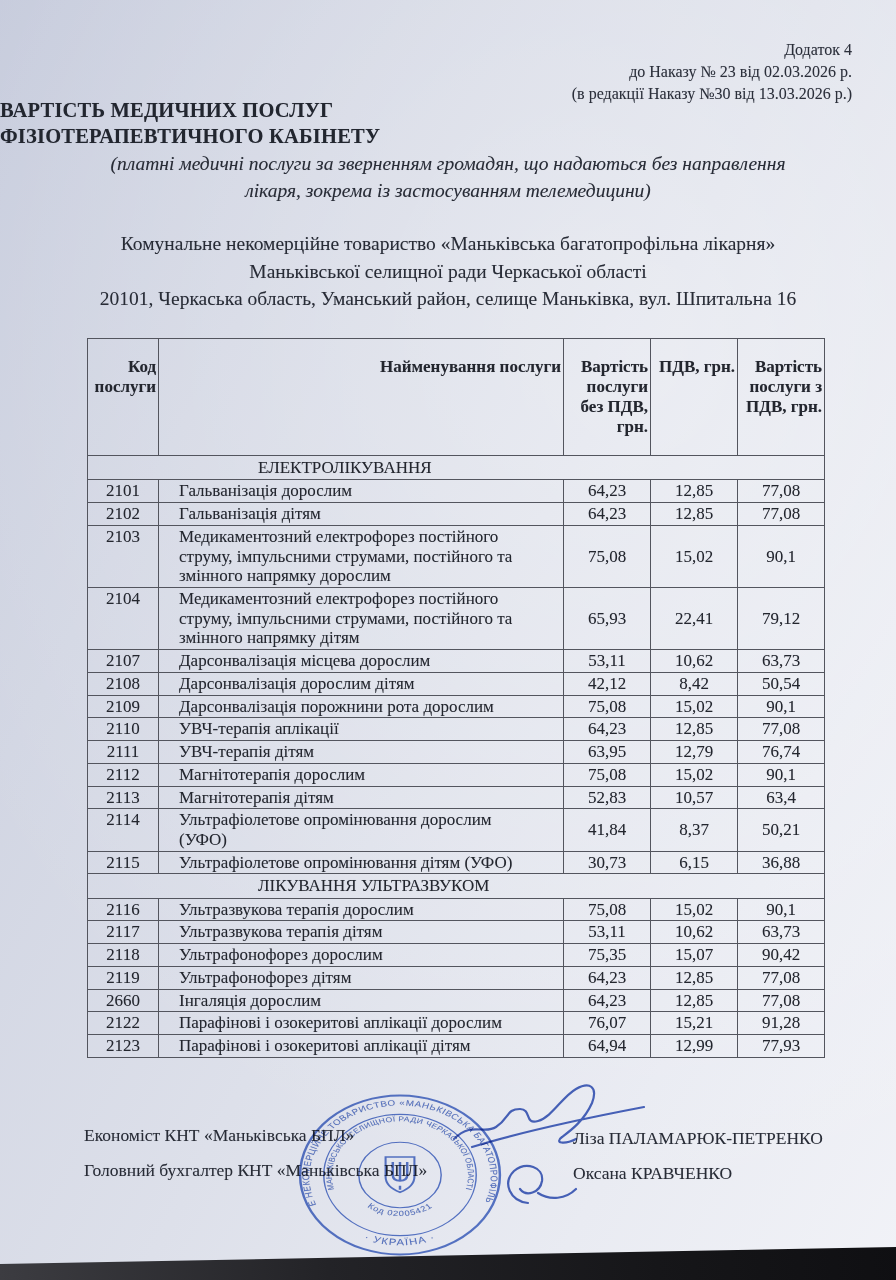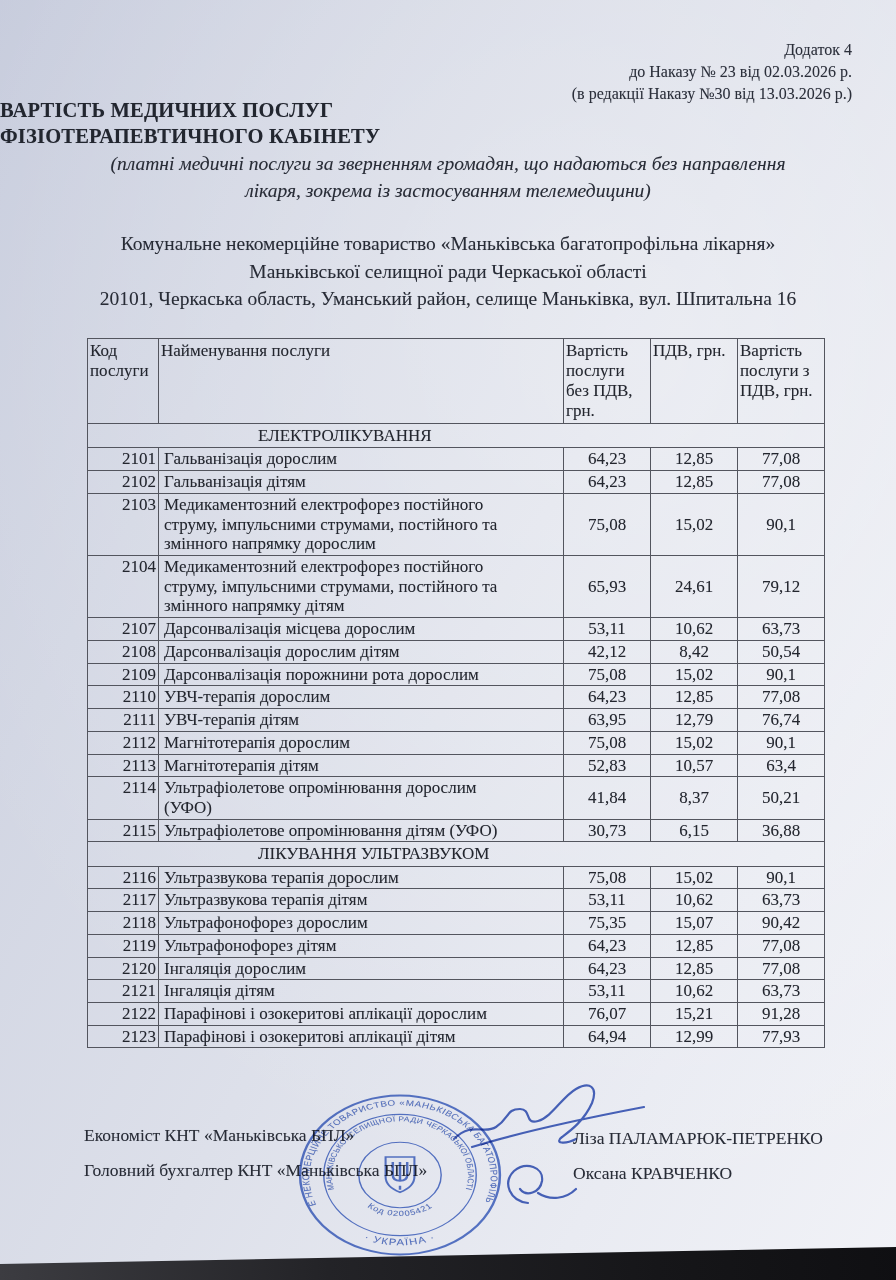--- a/index.html
+++ b/index.html
@@ -19,24 +19,24 @@
   .annex{position:absolute;top:39px;right:44px;text-align:right;font-size:16px;line-height:22px;color:#2b2f3a;}
   .title{position:absolute;top:97px;left:0;width:896px;text-align:left;
          font-size:20.5px;line-height:26px;font-weight:700;color:#22262f;letter-spacing:.2px;}
   .subtitle{position:absolute;top:151px;left:48px;width:800px;text-align:center;
          font-size:19.5px;line-height:26.5px;white-space:pre-line;color:#282c36;font-style:italic;}
   .org{position:absolute;top:230px;left:0;width:896px;text-align:center;
          font-size:19.5px;line-height:27.5px;color:#282c36;}
   .price-table{position:absolute;left:87px;top:338px;width:737px;border-collapse:collapse;
          table-layout:fixed;font-size:17px;color:#23262e;}
   .price-table th,.price-table td{border:1px solid #53555e;}
-  .price-table th{font-weight:400;line-height:1.18;padding:2px 2px;vertical-align:top;text-align:left;}
+  .price-table th{font-weight:700;line-height:1.18;padding:18px 2px;vertical-align:top;text-align:right;}
   .price-table td{line-height:1.16;padding:1px 2px;}
-  td.code{text-align:right;vertical-align:top;}
-  td.name{text-align:left;vertical-align:top;padding-left:5px;padding-right:14px;white-space:pre-line;}
+  td.code{text-align:center;vertical-align:top;}
+  td.name{text-align:left;vertical-align:top;padding-left:20px;padding-right:14px;white-space:pre-line;}
   td.num{text-align:center;vertical-align:middle;}
   td.section-cell{text-align:left;padding-left:170px;line-height:1.25;}
   .sig-line{position:absolute;font-size:17.5px;color:#282c36;}
   .stamp-svg{position:absolute;left:297px;top:1093px;mix-blend-mode:multiply;
          opacity:.85;filter:blur(.35px);}
   .sig-svg{position:absolute;left:432px;top:1077px;mix-blend-mode:multiply;opacity:.88;filter:blur(.3px);}
   .paper *{text-shadow:0 0 .7px rgba(46,52,70,.25);}
 </style>
 </head>
 <body>
@@ -106,21 +106,21 @@
           <td class="num">75,08</td>
           <td class="num">15,02</td>
           <td class="num">90,1</td>
         </tr>
         <tr>
           <td class="code">2104</td>
           <td class="name">Медикаментозний електрофорез постійного
 струму, імпульсними струмами, постійного та
 змінного напрямку дітям</td>
           <td class="num">65,93</td>
-          <td class="num">24,61</td>
+          <td class="num">22,41</td>
           <td class="num">79,12</td>
         </tr>
         <tr>
           <td class="code">2107</td>
           <td class="name">Дарсонвалізація місцева дорослим</td>
           <td class="num">53,11</td>
           <td class="num">10,62</td>
           <td class="num">63,73</td>
         </tr>
         <tr>
@@ -132,21 +132,21 @@
         </tr>
         <tr>
           <td class="code">2109</td>
           <td class="name">Дарсонвалізація порожнини рота дорослим</td>
           <td class="num">75,08</td>
           <td class="num">15,02</td>
           <td class="num">90,1</td>
         </tr>
         <tr>
           <td class="code">2110</td>
-          <td class="name">УВЧ-терапія дорослим</td>
+          <td class="name">УВЧ-терапія аплікації</td>
           <td class="num">64,23</td>
           <td class="num">12,85</td>
           <td class="num">77,08</td>
         </tr>
         <tr>
           <td class="code">2111</td>
           <td class="name">УВЧ-терапія дітям</td>
           <td class="num">63,95</td>
           <td class="num">12,79</td>
           <td class="num">76,74</td>
@@ -205,32 +205,25 @@
           <td class="num">90,42</td>
         </tr>
         <tr>
           <td class="code">2119</td>
           <td class="name">Ультрафонофорез дітям</td>
           <td class="num">64,23</td>
           <td class="num">12,85</td>
           <td class="num">77,08</td>
         </tr>
         <tr>
-          <td class="code">2120</td>
+          <td class="code">2660</td>
           <td class="name">Інгаляція дорослим</td>
           <td class="num">64,23</td>
           <td class="num">12,85</td>
           <td class="num">77,08</td>
-        </tr>
-        <tr>
-          <td class="code">2121</td>
-          <td class="name">Інгаляція дітям</td>
-          <td class="num">53,11</td>
-          <td class="num">10,62</td>
-          <td class="num">63,73</td>
         </tr>
         <tr>
           <td class="code">2122</td>
           <td class="name">Парафінові і озокеритові аплікації дорослим</td>
           <td class="num">76,07</td>
           <td class="num">15,21</td>
           <td class="num">91,28</td>
         </tr>
         <tr>
           <td class="code">2123</td>

